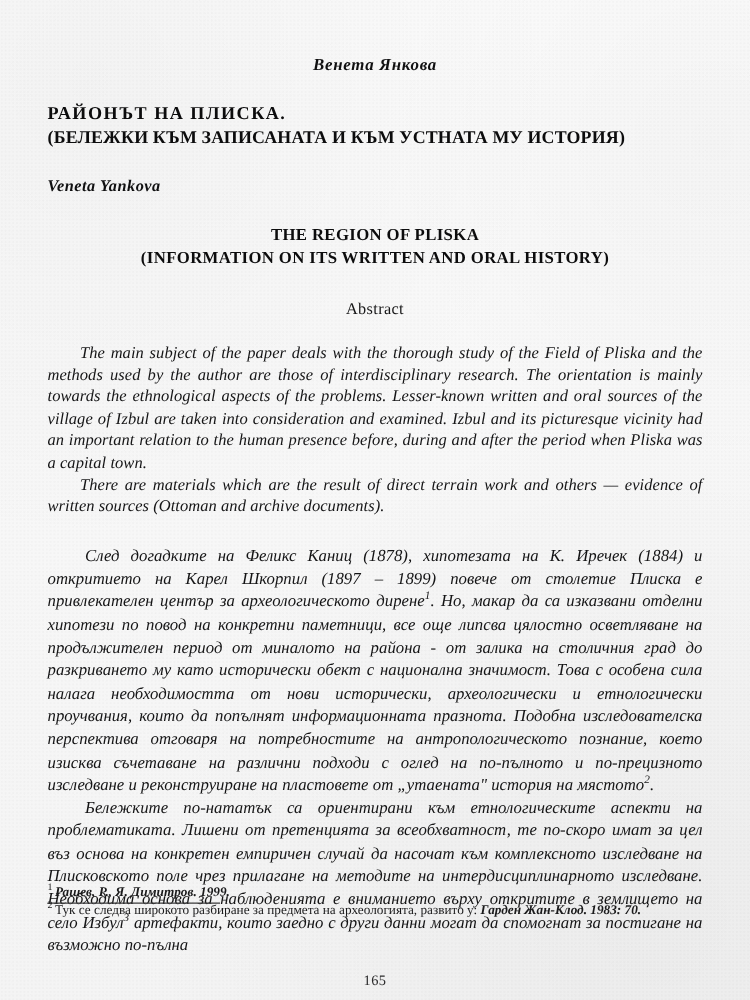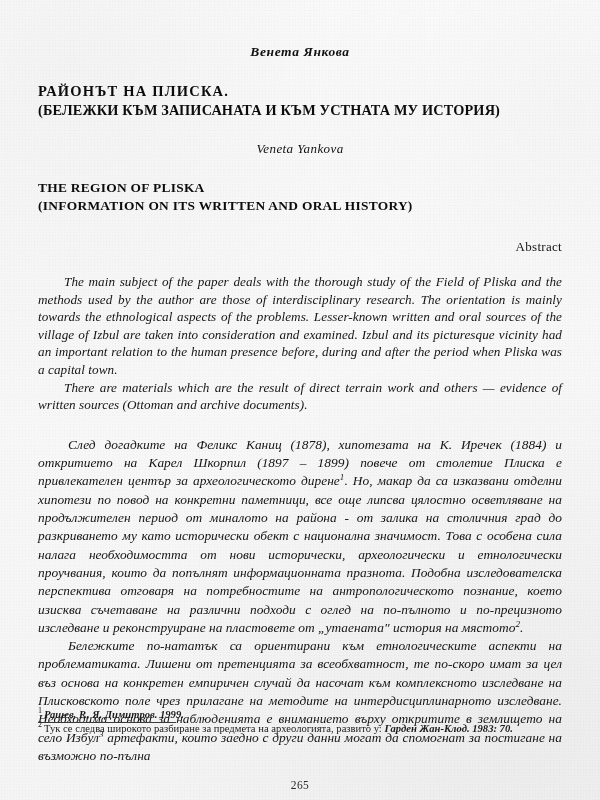--- a/index.html
+++ b/index.html
@@ -59,40 +59,41 @@
     color: #0c0c0f;
   }
   .title-cyr .line1 { letter-spacing: 1.2px; }
   .title-cyr .line2 {
     letter-spacing: 0.15px;
     font-size: 14.3px;
   }
 
   .author-lat {
     margin-top: 21px;
-    text-align: center;
-    font-weight: normal;
+    text-align: left;
+    font-weight: bold;
     font-style: italic;
     font-size: 13px;
     letter-spacing: 0.4px;
     color: #101013;
   }
 
   .title-lat {
     margin-top: 22px;
+    text-align: center;
     font-weight: bold;
     font-size: 13.4px;
     line-height: 1.34;
     letter-spacing: 0.3px;
     color: #0c0c0f;
   }
 
   .abstract-head {
     margin-top: 24px;
-    text-align: right;
+    text-align: center;
     font-size: 13px;
     letter-spacing: 0.3px;
     color: #17171a;
   }
 
   
   .abstract {
     margin-top: 18px;
     font-style: italic;
     font-size: 13.2px;
@@ -210,17 +211,17 @@
       <p><span>Бележките по-нататък са ориентирани към етнологическите аспекти на проблематиката. Лишени от претенцията за всеобхватност, те по-скоро имат за цел въз основа на конкретен емпиричен случай да насочат към комплексното изследване на Плисковското поле чрез прилагане на методите на интердисциплинарното изследване. Необходима основа за наблюденията е вниманието върху откритите в землището на село Избул</span><sup class="fn">3</sup><span> артефакти, които заедно с други данни могат да спомогнат за постигане на възможно по-пълна</span></p>
     </div>
 
     <div class="footnote-rule"></div>
 
     <div class="footnotes">
       <span class="fnote"><sup class="fn-marker">1</sup><span class="it-b">Рашев, Р., Я. Димитров. 1999.</span></span>
       <span class="fnote"><sup class="fn-marker">2</sup><span>Тук се следва широкото разбиране за предмета на археологията, развито у: </span><span class="it-b">Гарден Жан-Клод. 1983: 70.</span></span>
     </div>
 
-    <div class="page-number">265</div>
+    <div class="page-number">165</div>
 
   </div>
   <div id="grain"></div>
 </div>
 
 </body></html>

